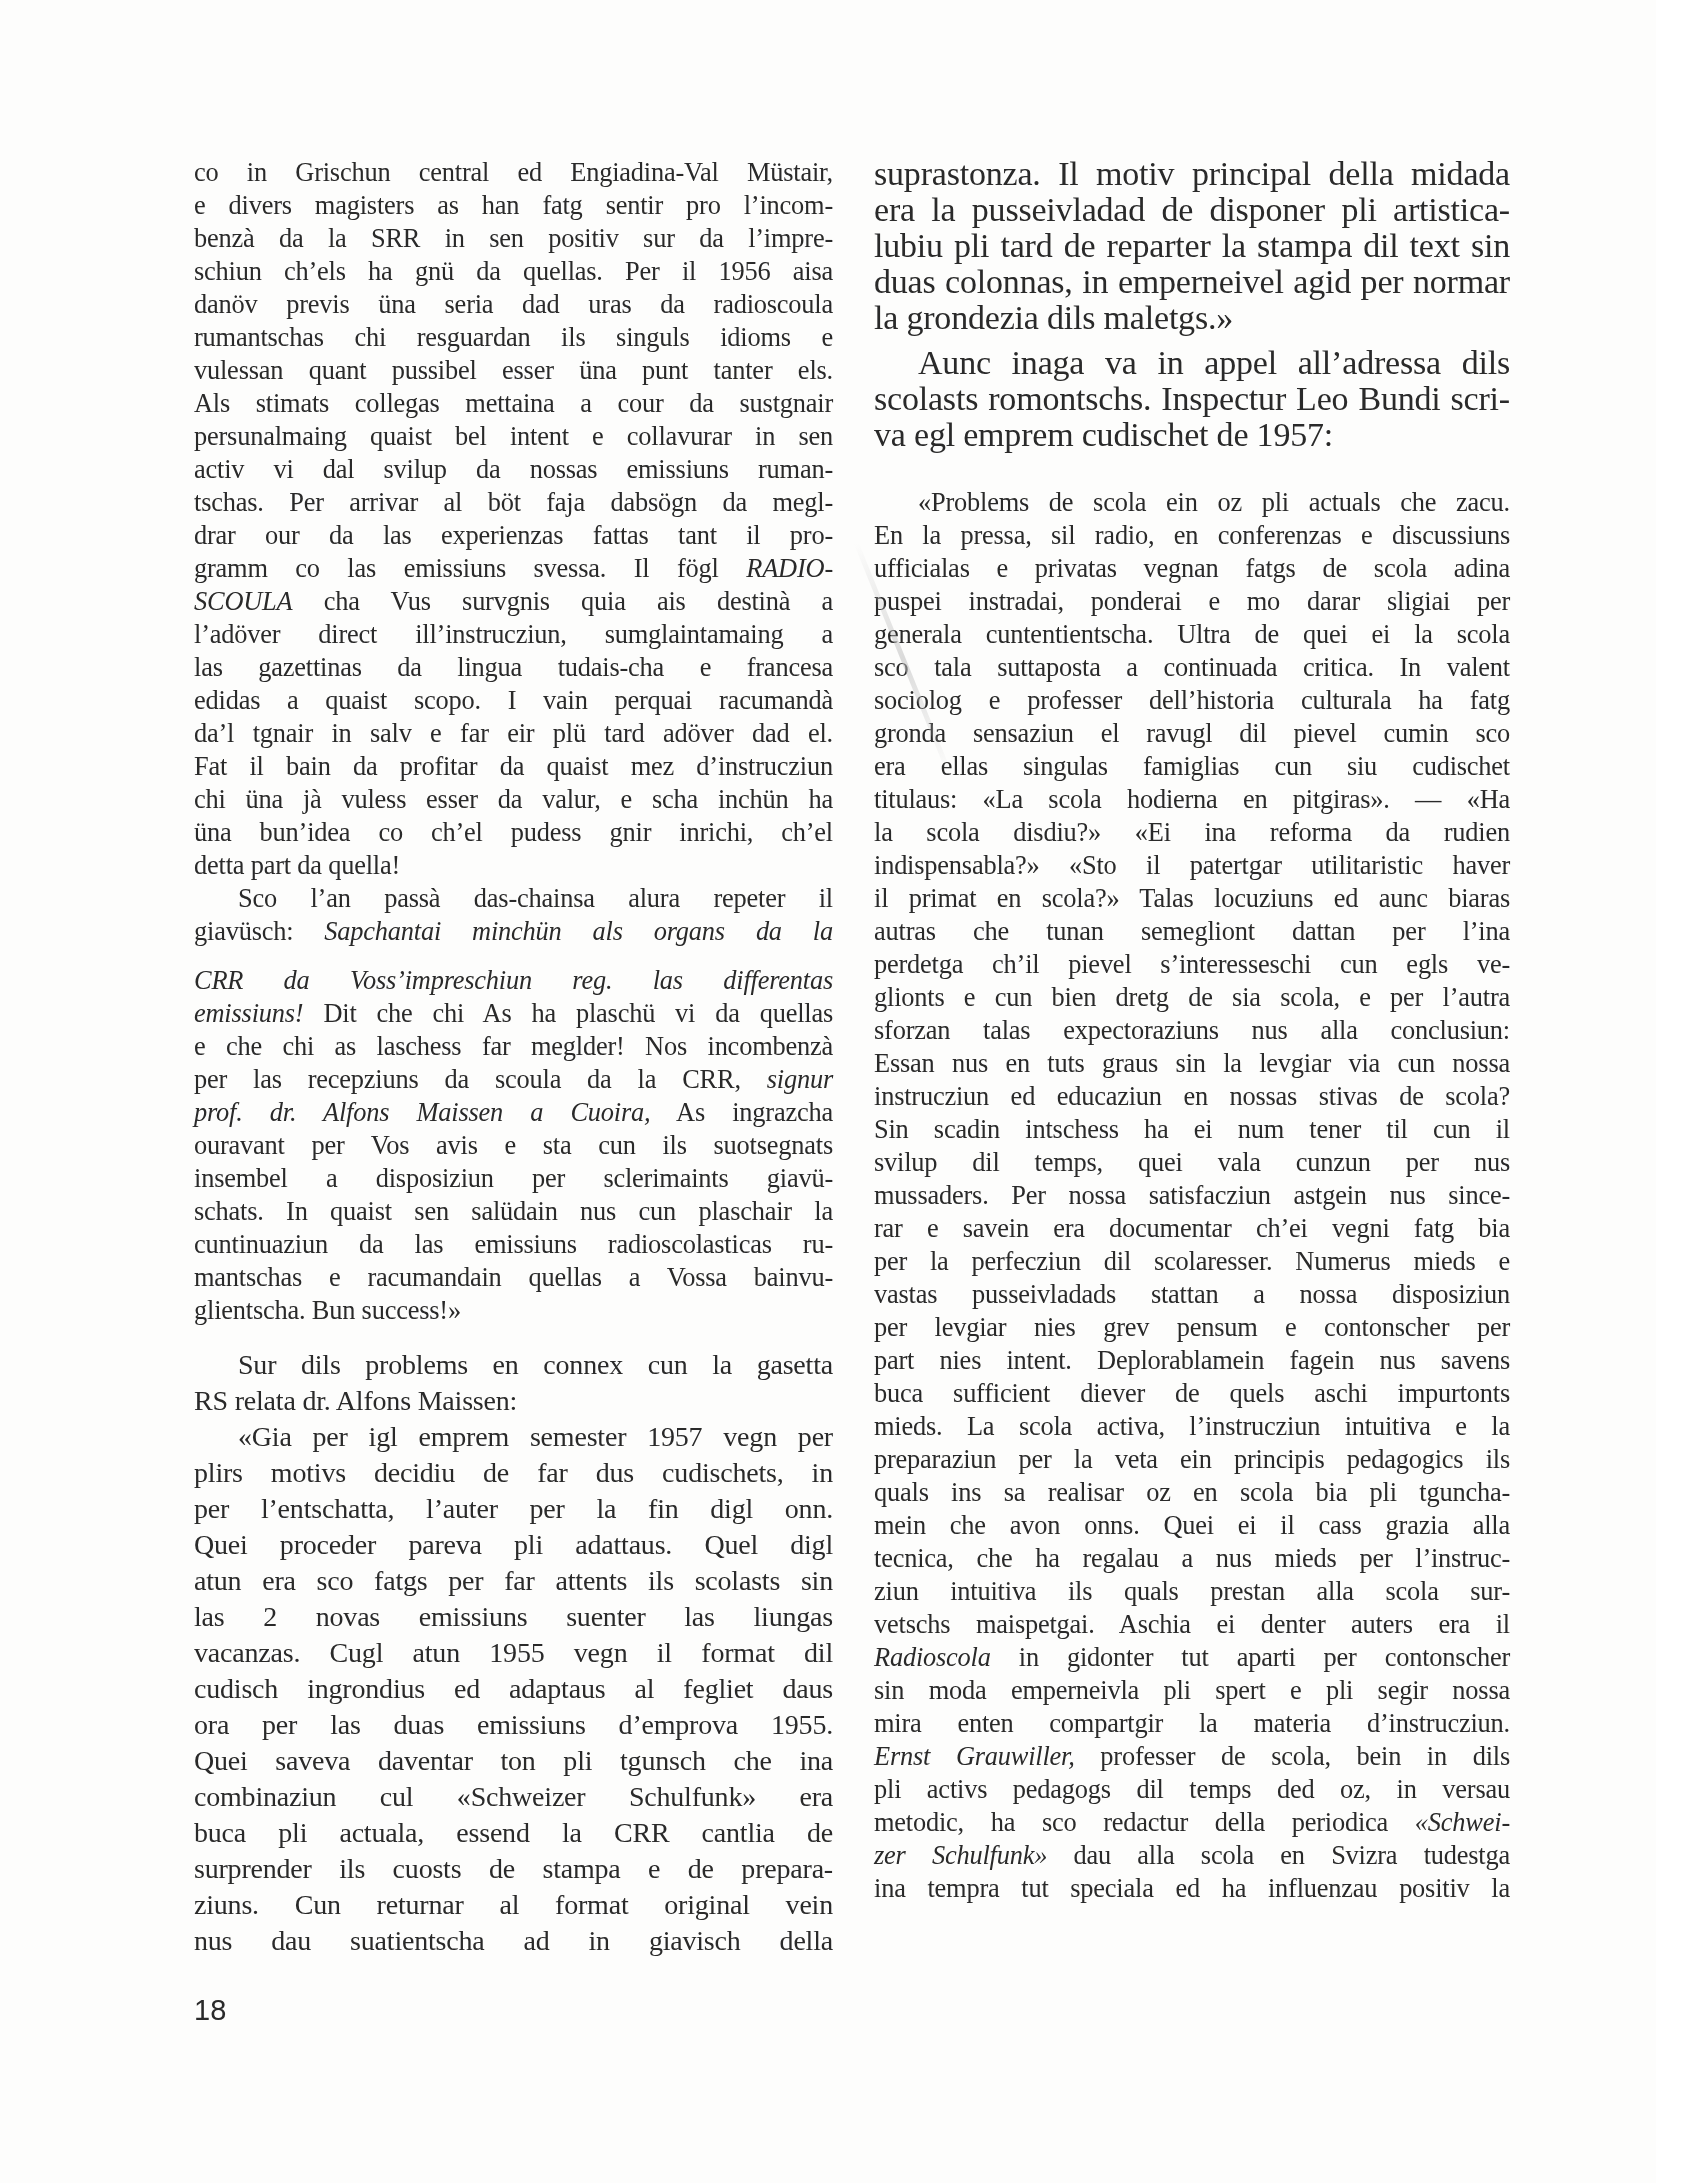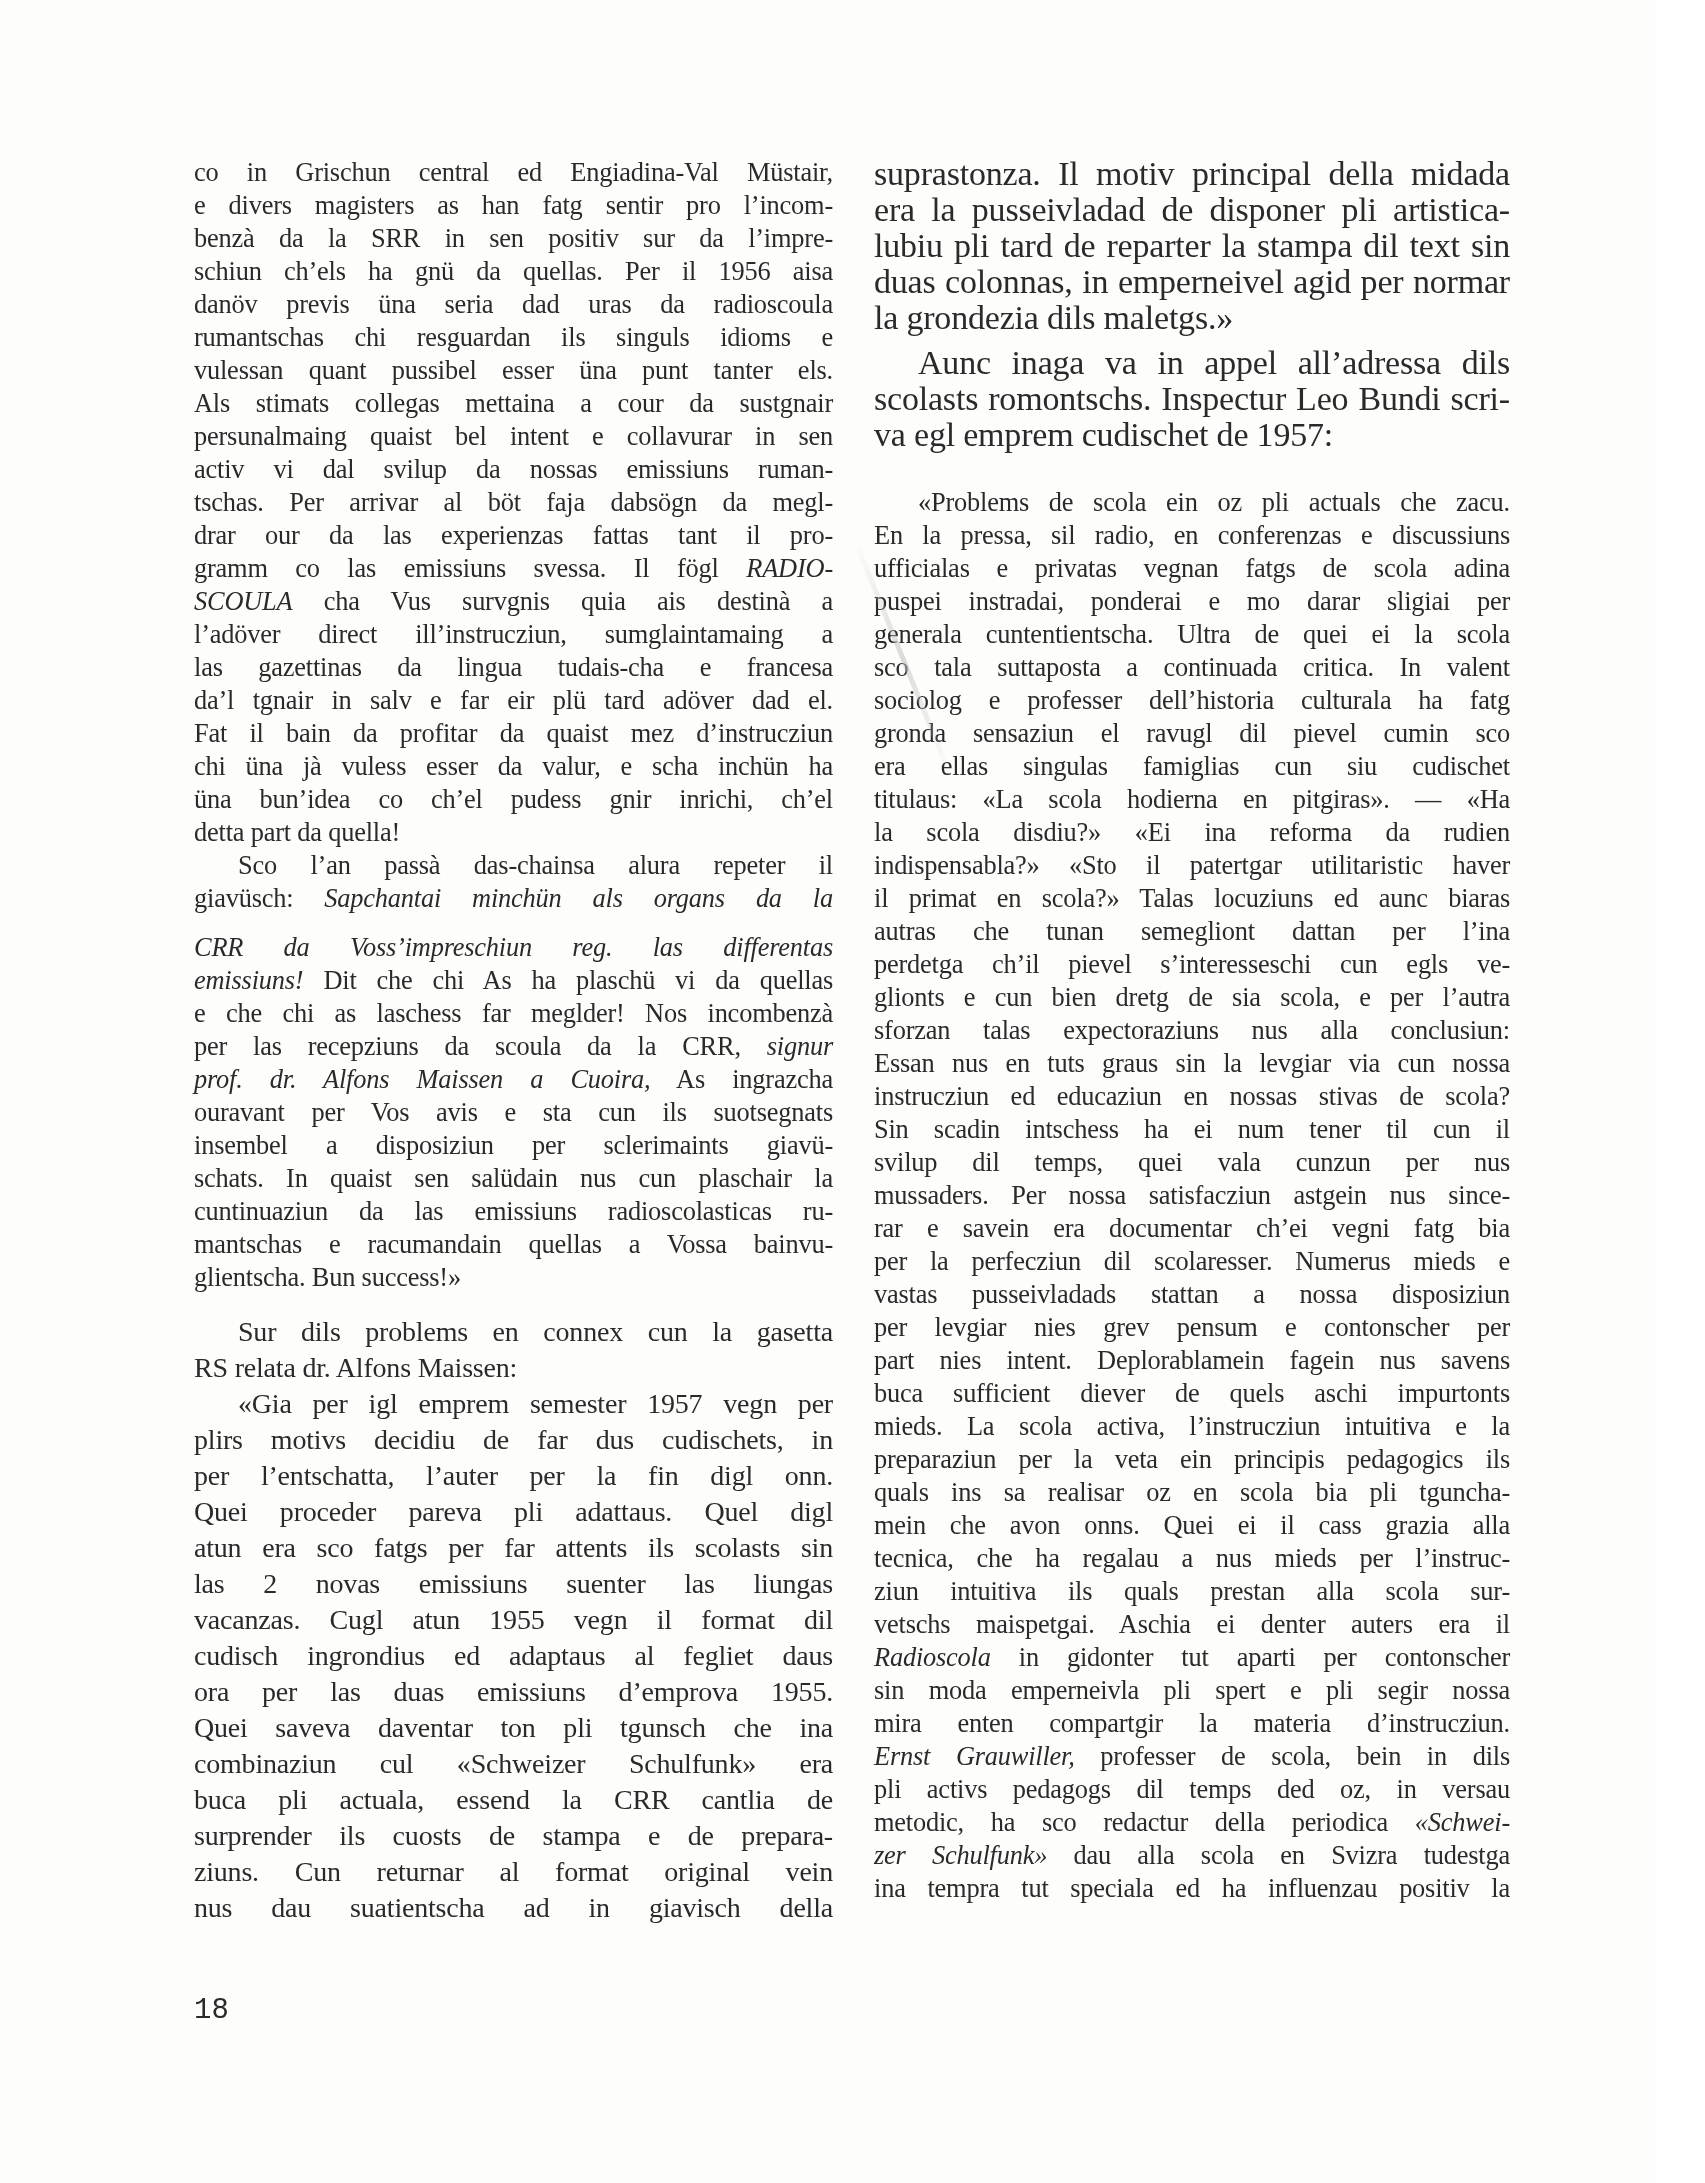--- a/index.html
+++ b/index.html
@@ -28,21 +28,21 @@
   .line.last { text-align-last: left; }
   .line.indent { text-indent: 44px; }
   .col-left .big .line { height: 36px; line-height: 36px; font-size: 28px; }
   .gap-s { height: 9px; }
   .gap-m { height: 19.6px; }
   .gap-l { height: 33px; }
   .it { font-style: italic; margin-top: 16px; }
   .page-number {
     position: absolute; left: 194px; top: 1994px;
     font-size: 29px; color: #2a2a2a;
-    font-family: Liberation Mono, monospace;
+    font-family: Liberation Sans, sans-serif;
   }
   .crease {
     position: absolute; left: 854px; top: 544px; width: 4.5px; height: 249px;
     background: linear-gradient(180deg, rgba(180,180,180,0), rgba(190,190,190,0.55), rgba(200,200,200,0));
     transform: rotate(-22deg); transform-origin: top left;
   }
 </style>
 </head>
 <body>
 
@@ -59,20 +59,21 @@
       <span class="line">vulessan quant pussibel esser üna punt tanter els.</span>
       <span class="line">Als stimats collegas mettaina a cour da sustgnair</span>
       <span class="line">persunalmaing quaist bel intent e collavurar in sen</span>
       <span class="line">activ vi dal svilup da nossas emissiuns ruman-</span>
       <span class="line">tschas. Per arrivar al böt faja dabsögn da megl-</span>
       <span class="line">drar our da las experienzas fattas tant il pro-</span>
       <span class="line"><span>gramm co las emissiuns svessa. Il fögl </span><span class="it">RADIO-</span></span>
       <span class="line"><span class="it">SCOULA</span><span> cha Vus survgnis quia ais destinà a</span></span>
       <span class="line">l’adöver direct ill’instrucziun, sumglaintamaing a</span>
       <span class="line">las gazettinas da lingua tudais-cha e francesa</span>
+      <span class="line">edidas a quaist scopo. I vain perquai racumandà</span>
       <span class="line">da’l tgnair in salv e far eir plü tard adöver dad el.</span>
       <span class="line">Fat il bain da profitar da quaist mez d’instrucziun</span>
       <span class="line">chi üna jà vuless esser da valur, e scha inchün ha</span>
       <span class="line">üna bun’idea co ch’el pudess gnir inrichi, ch’el</span>
       <span class="line last">detta part da quella!</span>
     </div>
 
     <div>
       <span class="line indent">Sco l’an passà das-chainsa alura repeter il</span>
       <span class="line"><span>giavüsch: </span><span class="it">Sapchantai minchün als organs da la</span></span>

